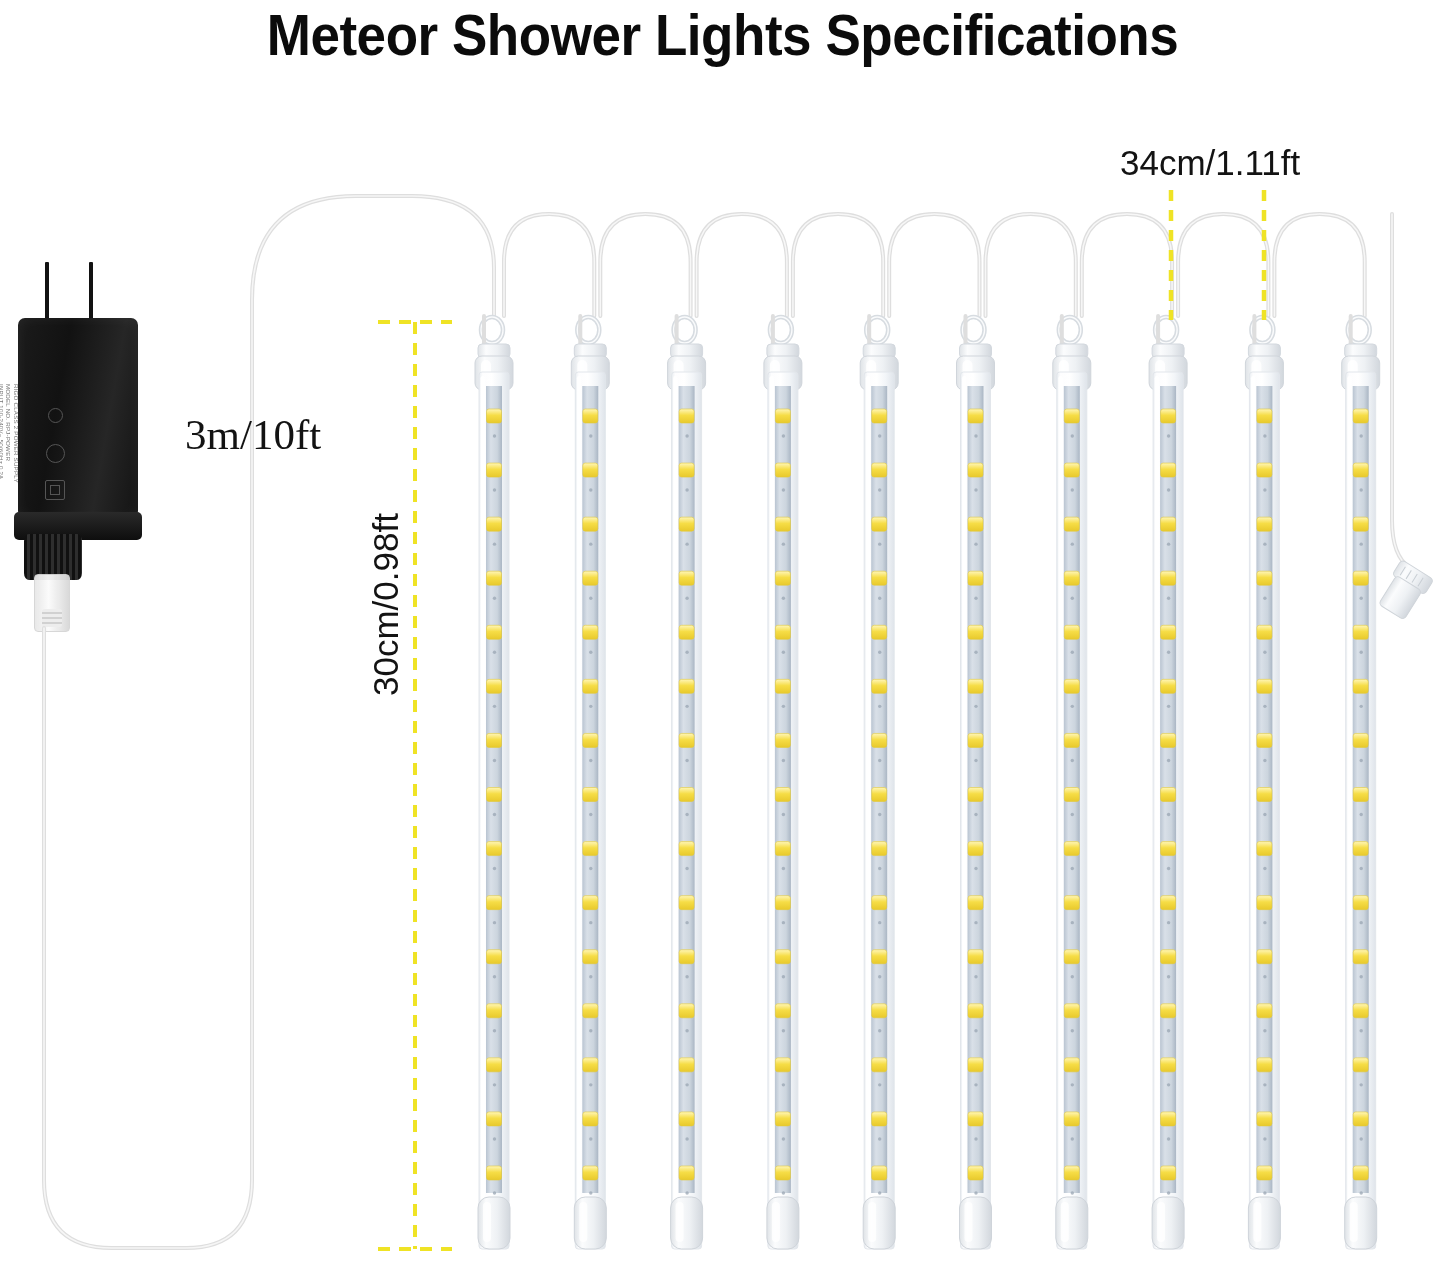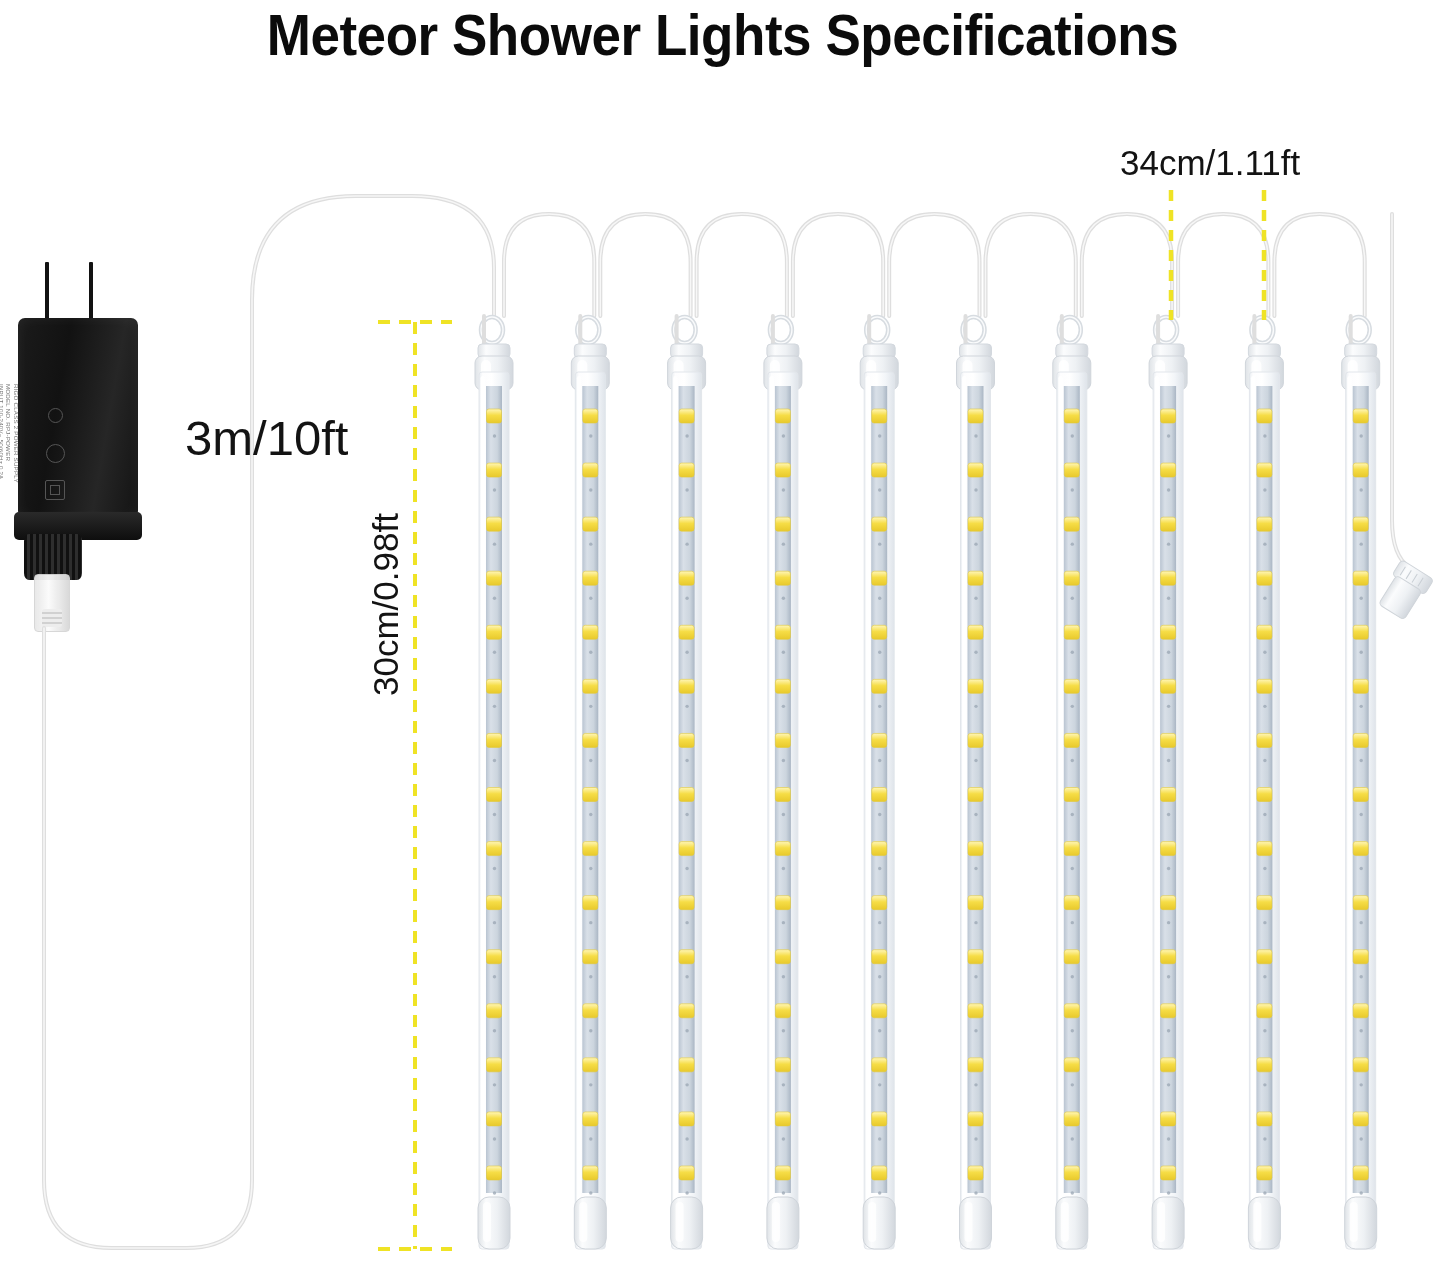--- a/index.html
+++ b/index.html
@@ -78,21 +78,21 @@
 
   
   svg#draw{position:absolute;left:0;top:0;width:1445px;height:1271px;}
 
   
   .dimlabel{
     position:absolute;color:#131313;
     font-family:"Liberation Sans","DejaVu Sans",sans-serif;
     font-weight:400;white-space:nowrap;
   }
-  #lbl-cord{left:185px;top:410px;font-size:49px;}
+  #lbl-cord{left:185px;top:410px;font-size:43px;font-family:Liberation Serif, serif;}
   #lbl-spacing{left:1072px;top:143px;font-size:35px;margin-left:48px;}
   #lbl-height{
     left:366px;top:696px;font-size:35px;
     transform:rotate(-90deg);transform-origin:0 0;
   }
 </style>
 </head>
 <body>
 
 <div id="title">Meteor Shower Lights Specifications</div>

